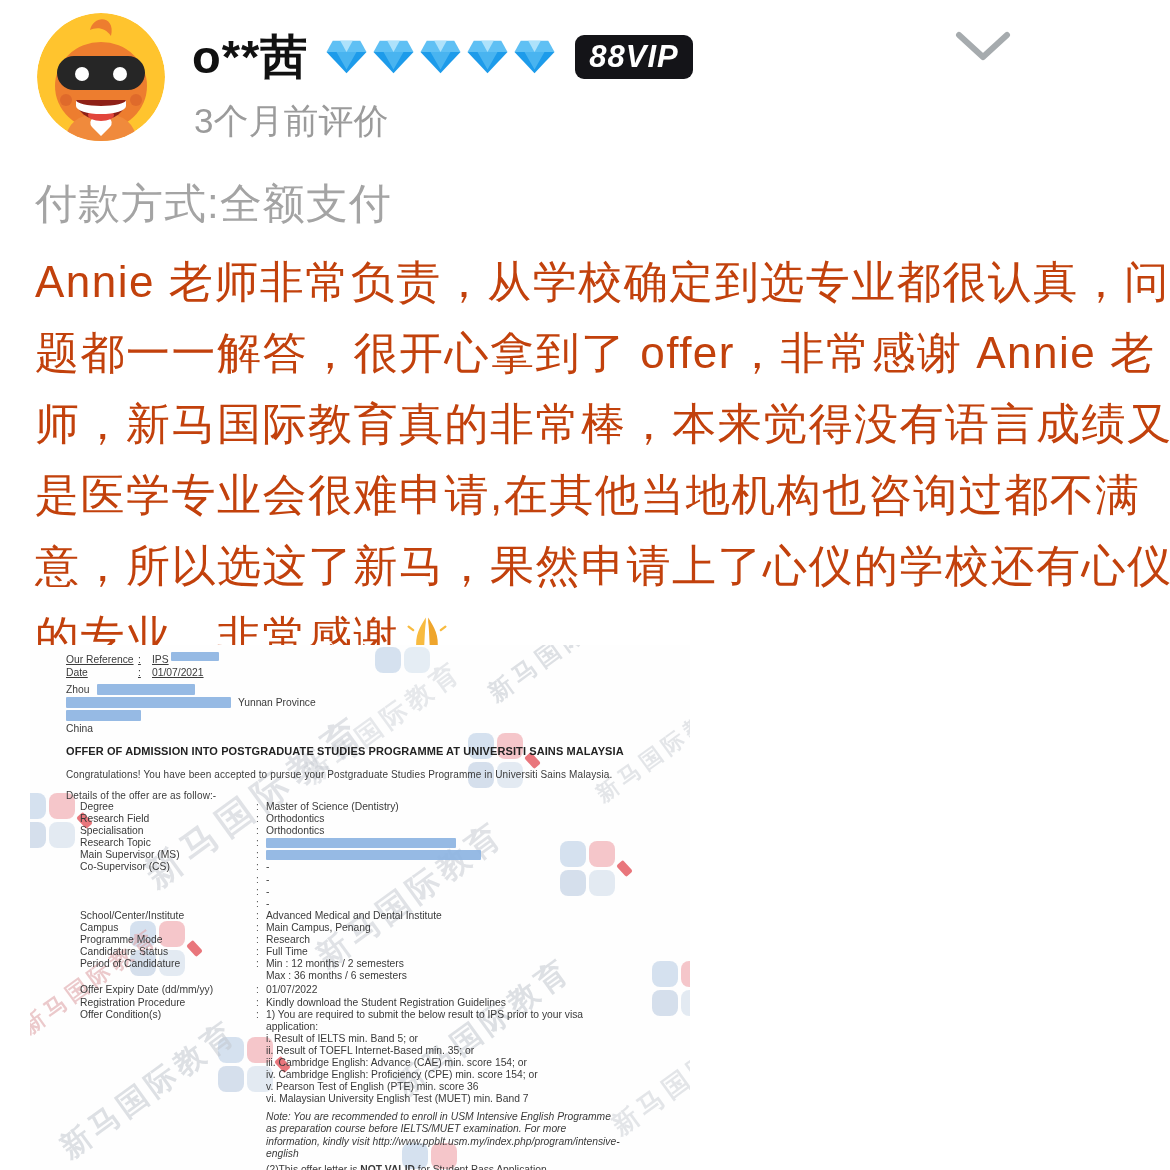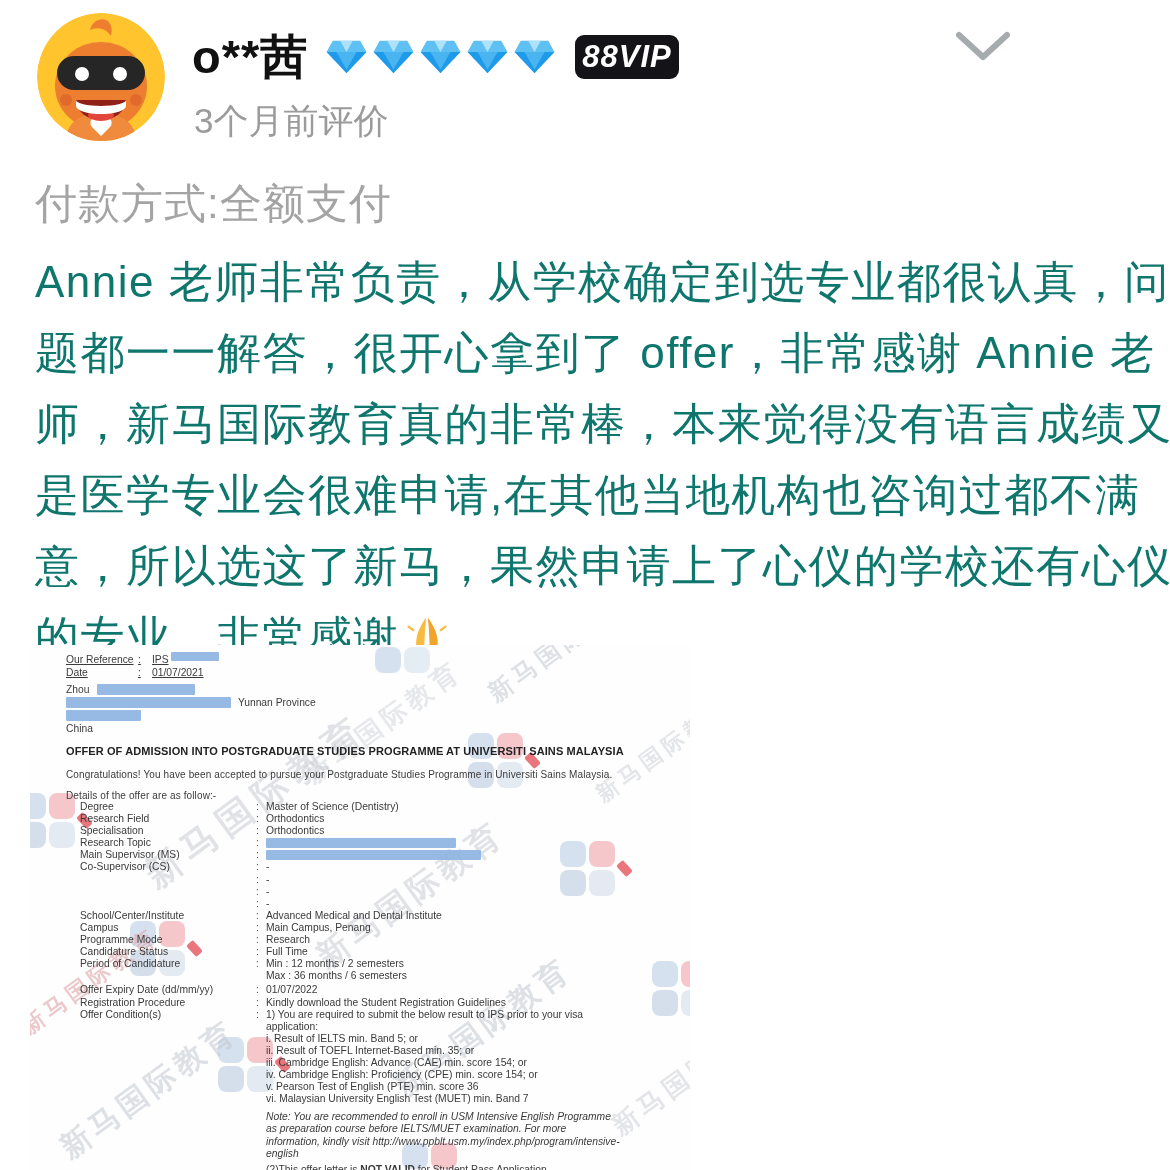--- a/index.html
+++ b/index.html
@@ -7,28 +7,28 @@
   .page{position:relative;width:1170px;height:1170px;background:#fff;}
 
   
   .hdr{position:absolute;left:0;top:0;width:1039px;height:180px;}
   .avatar{position:absolute;left:36px;top:12px;width:130px;height:130px;border-radius:50%;overflow:hidden;}
   .user-line{position:absolute;left:192px;top:28px;height:58px;display:flex;align-items:center;gap:8px;}
   .username{font-size:47px;font-weight:700;color:#111;letter-spacing:1px;}
   .diamonds{display:flex;align-items:center;gap:2px;margin-left:8px;}
   .diamonds svg{display:block;}
   .vip-badge{margin-left:10px;background:#141418;color:#fff;font-weight:700;font-style:italic;
-    font-size:31px;line-height:44px;height:44px;padding:0 7px;border-radius:9px;letter-spacing:1px;}
+    font-size:31px;line-height:44px;height:44px;padding:0 14px;border-radius:9px;letter-spacing:1px;}
   .review-time{position:absolute;left:194px;top:98px;font-size:35px;color:#9b9b9b;}
   .chevron{position:absolute;right:28px;top:30px;}
 
   
   .payment{position:absolute;left:35px;top:176px;font-size:42px;color:#a4a4a4;letter-spacing:1px;}
   .review-text{position:absolute;left:35px;top:246px;width:1105px;}
-  .review-line{font-size:44px;line-height:71px;color:#0f766e;letter-spacing:1.5px;white-space:nowrap;}
+  .review-line{font-size:44px;line-height:71px;color:#c2410c;letter-spacing:1.5px;white-space:nowrap;}
   .review-line.last{display:flex;align-items:center;gap:6px;}
 
   
   .attachment{position:absolute;left:30px;top:645px;width:660px;height:560px;background:#fefefe;
     overflow:hidden;color:#3a3a3a;}
   .doc-abs{position:absolute;white-space:nowrap;}
   .doc-text{font-size:10.3px;line-height:13px;color:#3b3b3b;}
   .doc-ref-row{display:flex;text-decoration:underline;}
   .doc-ref-row .rl{width:72px;}
   .doc-ref-row .rc{width:14px;}

